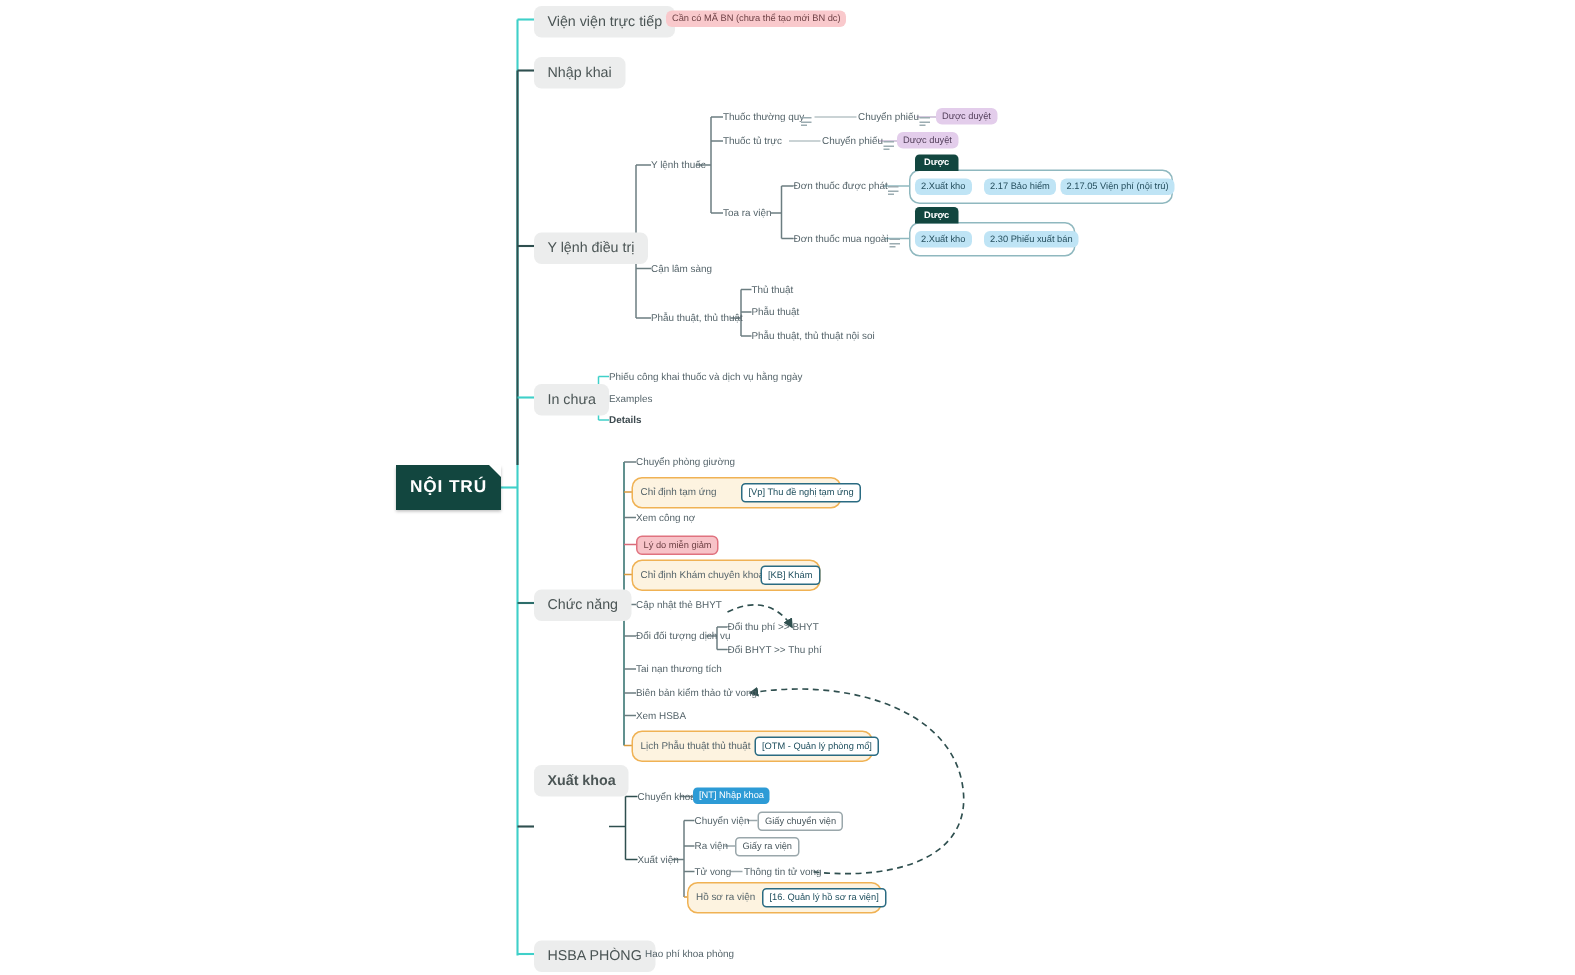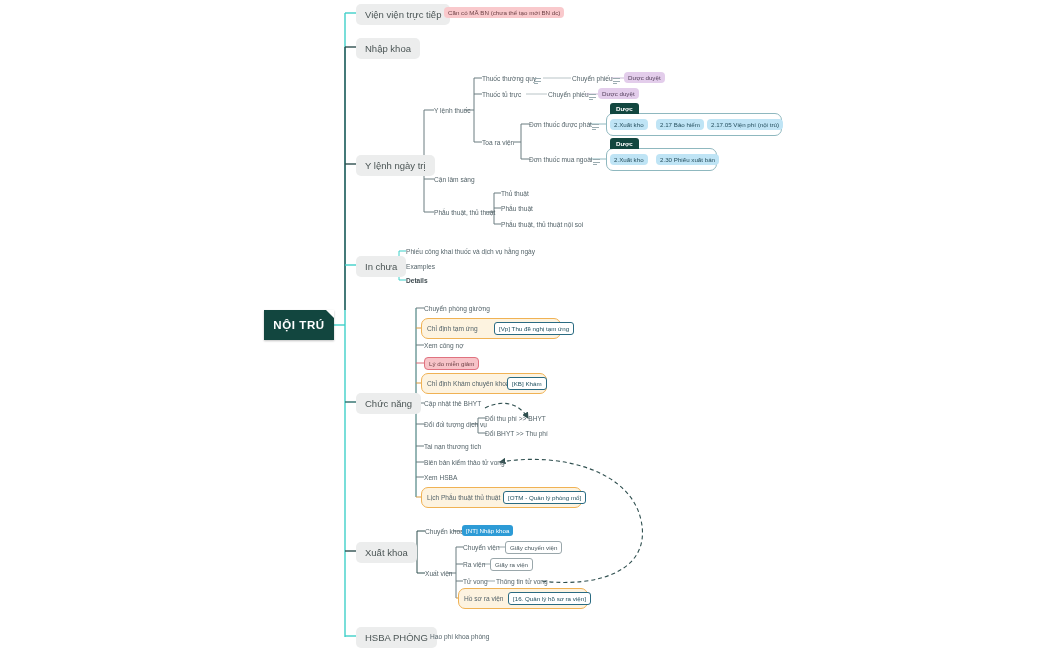--- a/index.html
+++ b/index.html
@@ -182,23 +182,23 @@
   </svg>
 
   <div class="node root">
     <span>NỘI TRÚ</span>
     <span class="fold"></span>
   </div>
 
   <div class="node lvl1" style="left:356px;top:4px;">Viện viện trực tiếp</div>
   <div class="node pill pink" style="left:444px;top:7px;">Cần có MÃ BN (chưa thể tạo mới BN dc)</div>
 
-  <div class="node lvl1" style="left:356px;top:38px;">Nhập khoa</div>
-
-  <div class="node lvl1" style="left:356px;top:155px;">Y lệnh ngày trị</div>
+  <div class="node lvl1" style="left:356px;top:38px;">Nhập khai</div>
+
+  <div class="node lvl1" style="left:356px;top:155px;">Y lệnh điều trị</div>
 
   <div class="node leaf" style="left:434px;top:106px;">Y lệnh thuốc</div>
   <div class="node leaf" style="left:434px;top:175px;">Cận lâm sàng</div>
   <div class="node leaf" style="left:434px;top:208px;">Phẫu thuật, thủ thuật</div>
 
   <div class="node leaf" style="left:482px;top:74px;">Thuốc thường quy</div>
   <div class="note-ico" style="left:534px;top:78px;">
     <i></i>
       <i></i>
       <i></i>
@@ -277,21 +277,21 @@
   <div class="node leaf" style="left:485px;top:429px;">Đổi BHYT &gt;&gt; Thu phí</div>
 
   <div class="node leaf" style="left:424px;top:442px;">Tai nạn thương tích</div>
   <div class="node leaf" style="left:424px;top:458px;">Biên bản kiểm thảo tử vong</div>
   <div class="node leaf" style="left:424px;top:473px;">Xem HSBA</div>
 
   <div class="frame orange" style="left:421px;top:487px;width:161px;height:21px;"></div>
   <div class="node leaf" style="left:427px;top:493px;">Lịch Phẫu thuật thủ thuật</div>
   <div class="node pill blue-out" style="left:503px;top:491px;">[OTM - Quản lý phòng mổ]</div>
 
-  <div class="node lvl1" style="left:356px;top:542px;">Xuất khoa</div>
+  <div class="node lvl1" style="left:356px;top:510px;font-weight:bold;">Xuất khoa</div>
 
   <div class="node leaf" style="left:425px;top:527px;">Chuyển khoa</div>
   <div class="node pill blue-solid" style="left:462px;top:525px;">[NT] Nhập khoa</div>
 
   <div class="node leaf" style="left:425px;top:569px;">Xuất viện</div>
 
   <div class="node leaf" style="left:463px;top:543px;">Chuyển viện</div>
   <div class="node pill white-out" style="left:505px;top:541px;">Giấy chuyển viện</div>
 
   <div class="node leaf" style="left:463px;top:560px;">Ra viện</div>

